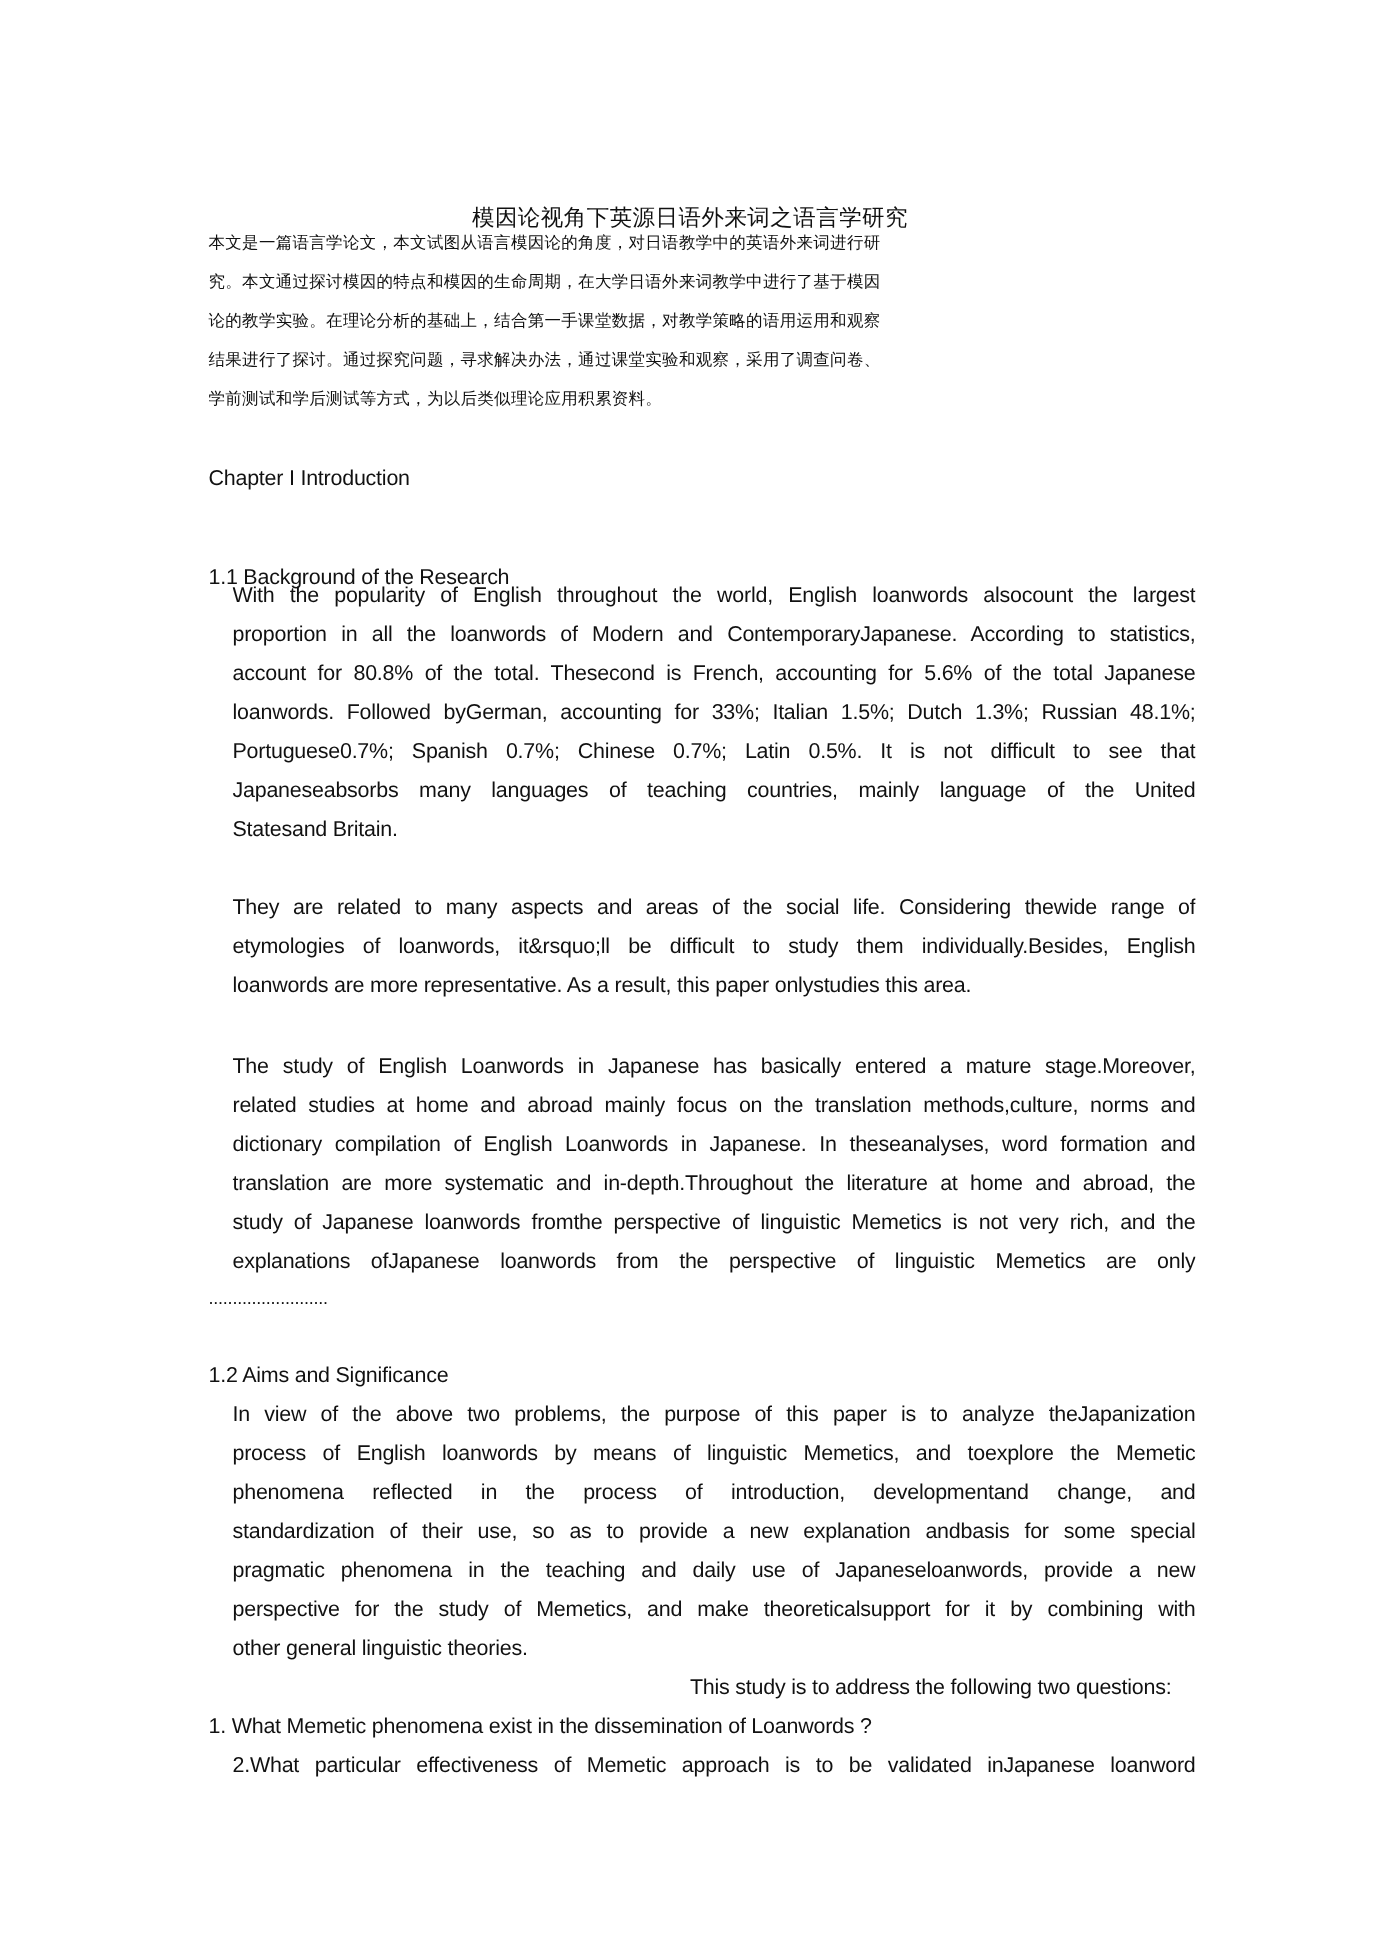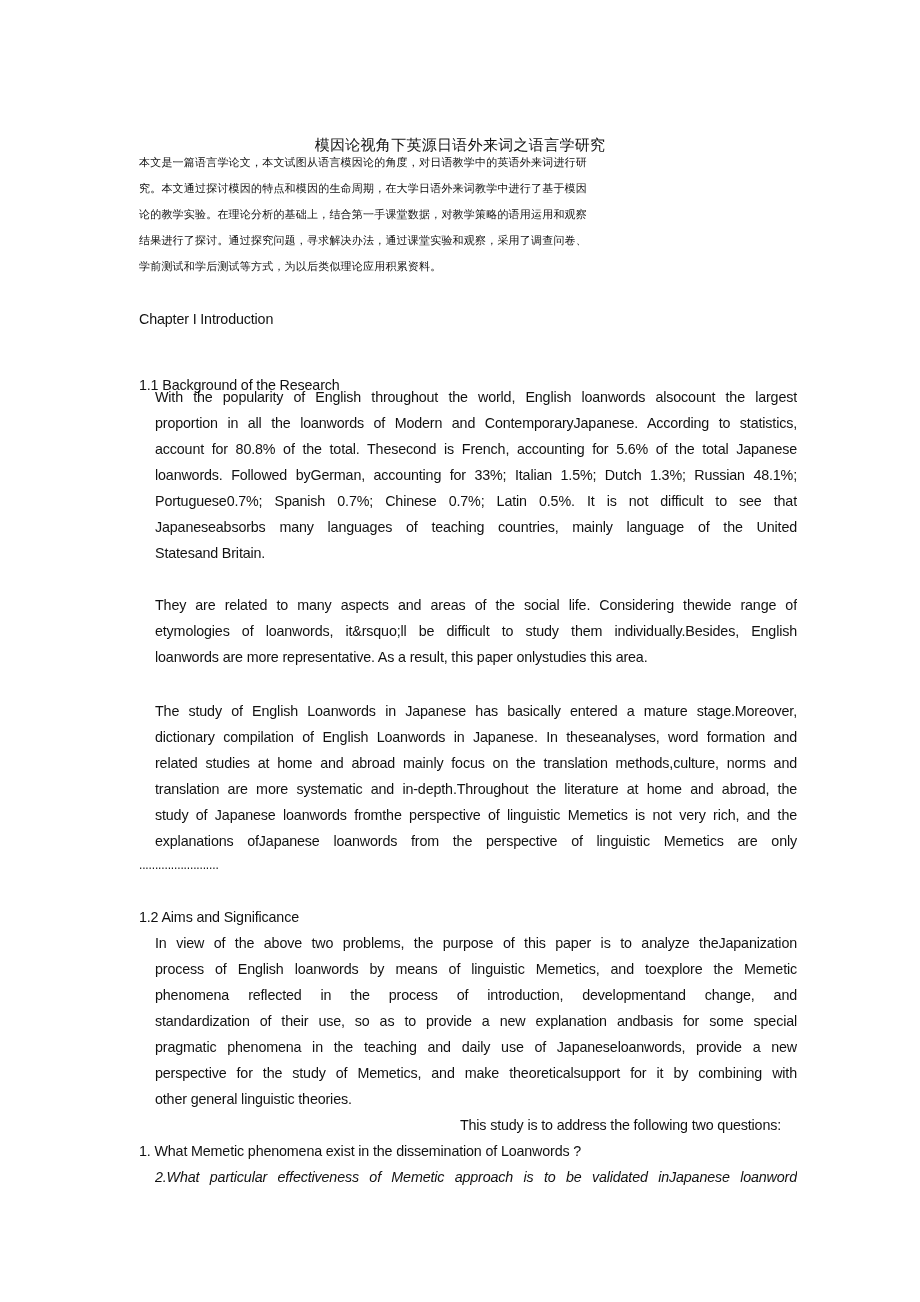--- a/index.html
+++ b/index.html
@@ -54,22 +54,22 @@
   </div>
 
   <div class="block en" style="top:592px;">
     <span class="l j">They are related to many aspects and areas of the social life. Considering thewide range of</span>
     <span class="l j">etymologies of loanwords, it&amp;rsquo;ll be difficult to study them individually.Besides, English</span>
     <span class="l">loanwords are more representative. As a result, this paper onlystudies this area.</span>
   </div>
 
   <div class="block en" style="top:670px;margin-top:28px;">
     <span class="l j">The study of English Loanwords in Japanese has basically entered a mature stage.Moreover,</span>
+    <span class="l j">related studies at home and abroad mainly focus on the translation methods,culture, norms and</span>
     <span class="l j">dictionary compilation of English Loanwords in Japanese. In theseanalyses, word formation and</span>
-    <span class="l j">related studies at home and abroad mainly focus on the translation methods,culture, norms and</span>
     <span class="l j">translation are more systematic and in-depth.Throughout the literature at home and abroad, the</span>
     <span class="l j">study of Japanese loanwords fromthe perspective of linguistic Memetics is not very rich, and the</span>
     <span class="l j">explanations ofJapanese loanwords from the perspective of linguistic Memetics are only</span>
   </div>
 
   <div class="line en" style="top:852px; font-size:12px;">.........................</div>
 
   <div class="line en" style="top:904px;">1.2 Aims and Significance</div>
 
   <div class="block en" style="top:930px;">
@@ -77,17 +77,17 @@
     <span class="l j">process of English loanwords by means of linguistic Memetics, and toexplore the Memetic</span>
     <span class="l j">phenomena reflected in the process of introduction, developmentand change, and</span>
     <span class="l j">standardization of their use, so as to provide a new explanation andbasis for some special</span>
     <span class="l j">pragmatic phenomena in the teaching and daily use of Japaneseloanwords, provide a new</span>
     <span class="l j">perspective for the study of Memetics, and make theoreticalsupport for it by combining with</span>
     <span class="l">other general linguistic theories.</span>
   </div>
 
   <div class="line en" style="top:1112px;text-align:right;">This study is to address the following two questions:</div>
   <div class="line en" style="top:1138px;">1. What Memetic phenomena exist in the dissemination of Loanwords ?</div>
-  <div class="block en" style="top:1164px;font-style:italic;">
+  <div class="block en" style="top:1164px;">
     <span class="l j">2.What particular effectiveness of Memetic approach is to be validated inJapanese loanword</span>
   </div>
 
 </div>
 
 </body></html>

